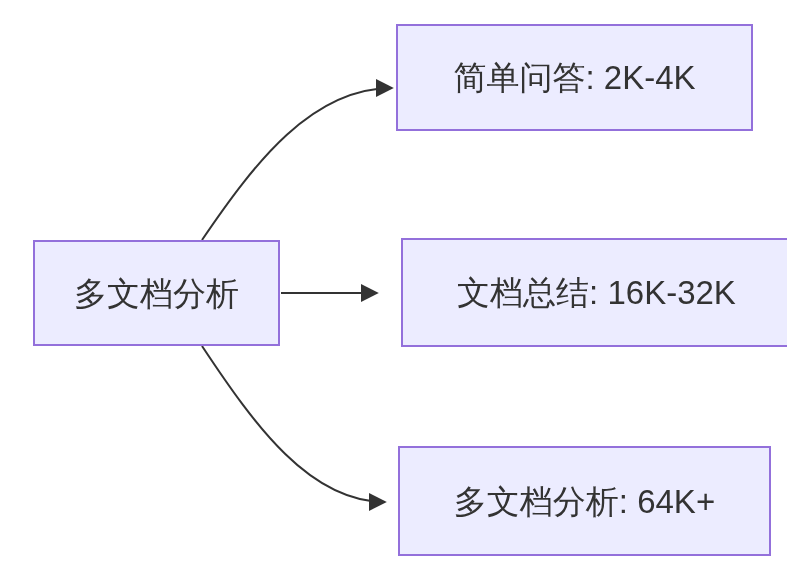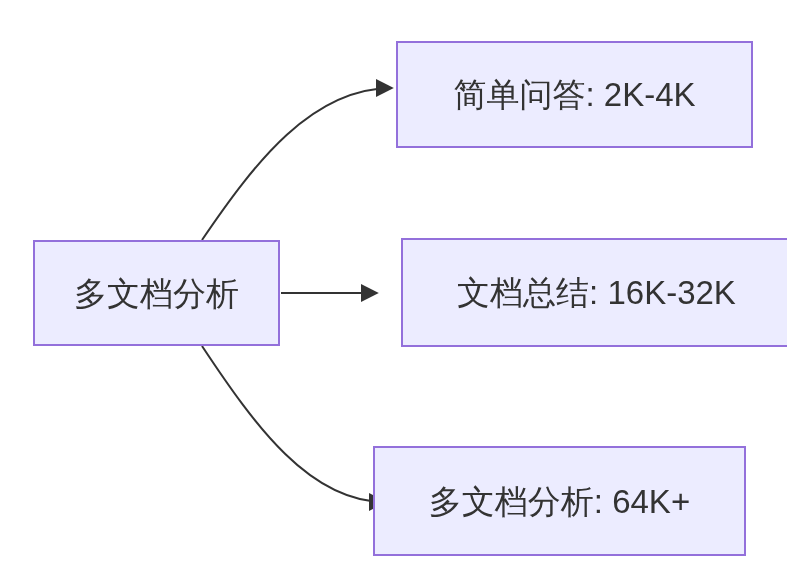--- a/index.html
+++ b/index.html
@@ -35,23 +35,23 @@
     display: flex;
     align-items: center;
     justify-content: center;
     font-size: 33px;
     line-height: 1;
     color: #333333;
     white-space: nowrap;
     text-align: center;
   }
   .node-root   { left: 33px;  top: 240px; width: 247px; height: 106px; }
-  .node-top    { left: 396px; top: 41px;  width: 357px; height: 107px; }
+  .node-top    { left: 396px; top: 24px;  width: 357px; height: 107px; }
   .node-middle { left: 381px; top: 238px; width: 391px; height: 109px; margin-left: 20px; }
-  .node-bottom { left: 373px; top: 446px; width: 373px; height: 110px; }
+  .node-bottom { left: 398px; top: 446px; width: 373px; height: 110px; }
 </style>
 </head>
 <body>
 
 <div class="canvas">
 
   <svg class="edge-layer" width="787" height="572" viewBox="0 0 787 572" xmlns="http://www.w3.org/2000/svg">
     <defs>
       <marker id="arrowhead" viewBox="0 0 10 10" refX="9" refY="5" markerWidth="9" markerHeight="9" orient="auto-start-reverse">
         <path d="M 0 0 L 10 5 L 0 10 z" fill="#333333"></path>

